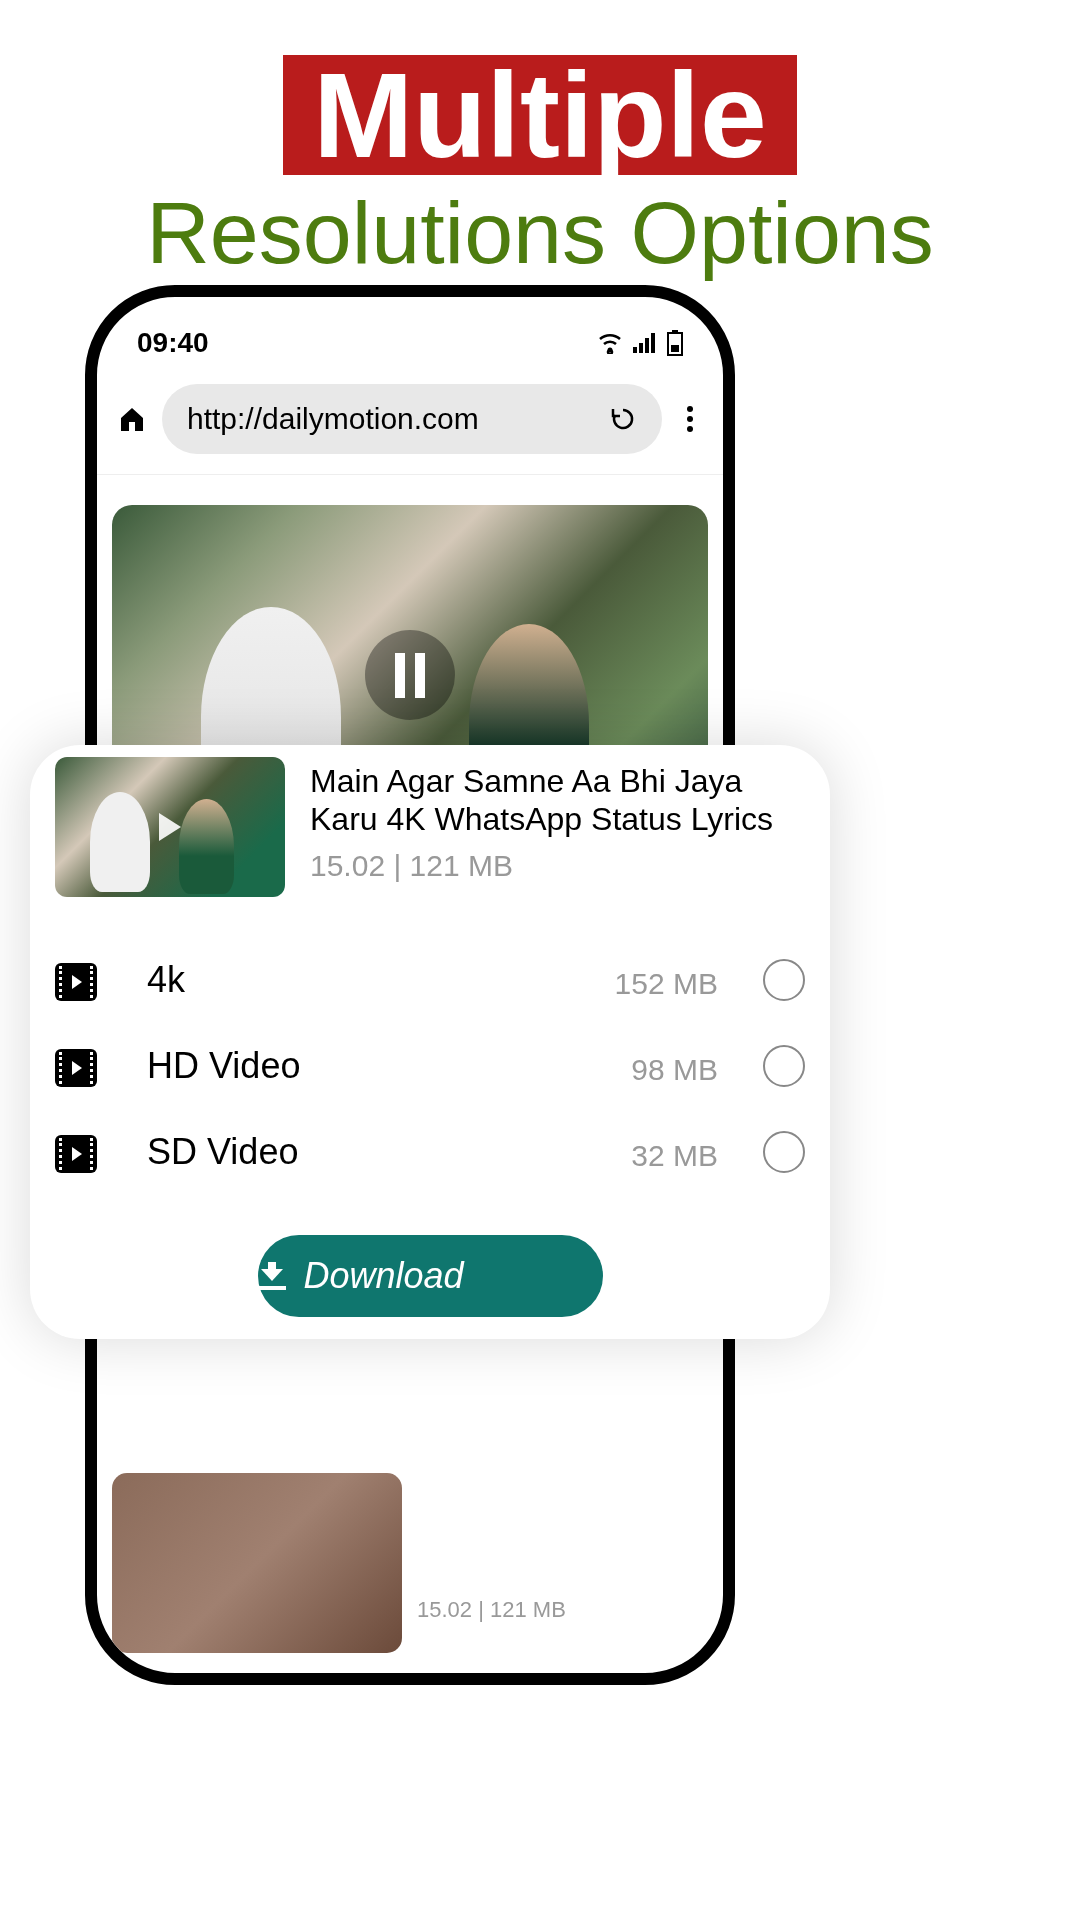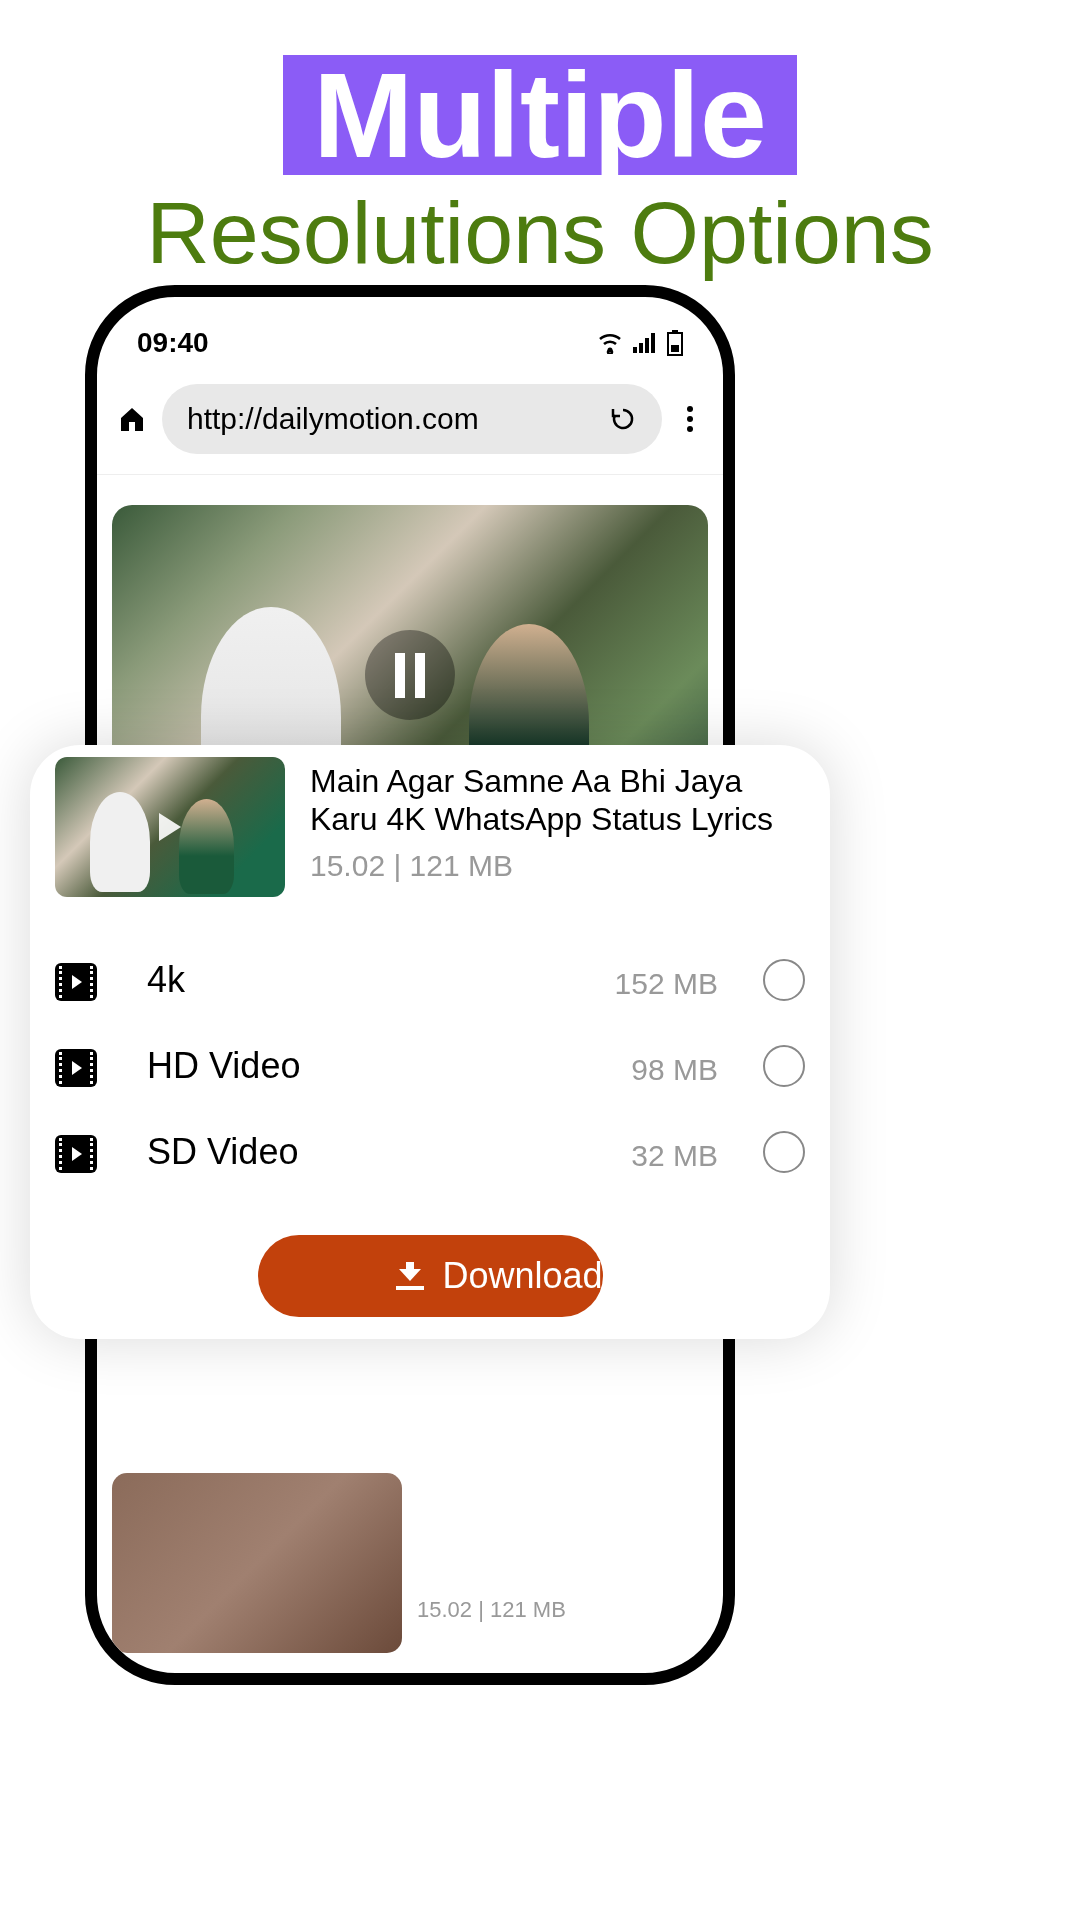--- a/index.html
+++ b/index.html
@@ -10,21 +10,21 @@
   font-family: -apple-system, BlinkMacSystemFont, 'Segoe UI', Arial, sans-serif;
   position: relative;
   overflow: hidden;
 }
 .headline {
   text-align: center;
   padding-top: 55px;
 }
 .headline-red {
   display: inline-block;
-  background: #8b5cf6;
+  background: #b91c1c;
   color: #fff;
   font-size: 120px;
   font-weight: 600;
   padding: 0 30px;
   line-height: 1;
 }
 .headline-black {
   color: #4d7c0f;
   font-size: 88px;
   font-weight: 400;
@@ -256,29 +256,30 @@
   left: 11px; top: 18px;
   width: 18px; height: 9px;
   border-left: 4px solid #fff;
   border-bottom: 4px solid #fff;
   transform: rotate(-45deg) translateY(-6px);
 }
 .dl-btn {
   margin: 20px auto 10px;
   width: 345px;
   height: 82px;
-  background: #c2410c;
+  background: #0f766e;
   border-radius: 50px;
   display: flex;
   align-items: center;
-  justify-content: flex-end;
+  justify-content: flex-start;
   gap: 18px;
   color: #fff;
   font-size: 36px;
   font-weight: 500;
+  font-style: italic;
 }
 .dl-icon {
   width: 28px; height: 28px;
   position: relative;
 }
 .dl-icon::before {
   content: "";
   position: absolute;
   left: 50%; top: 0;
   transform: translateX(-50%);

